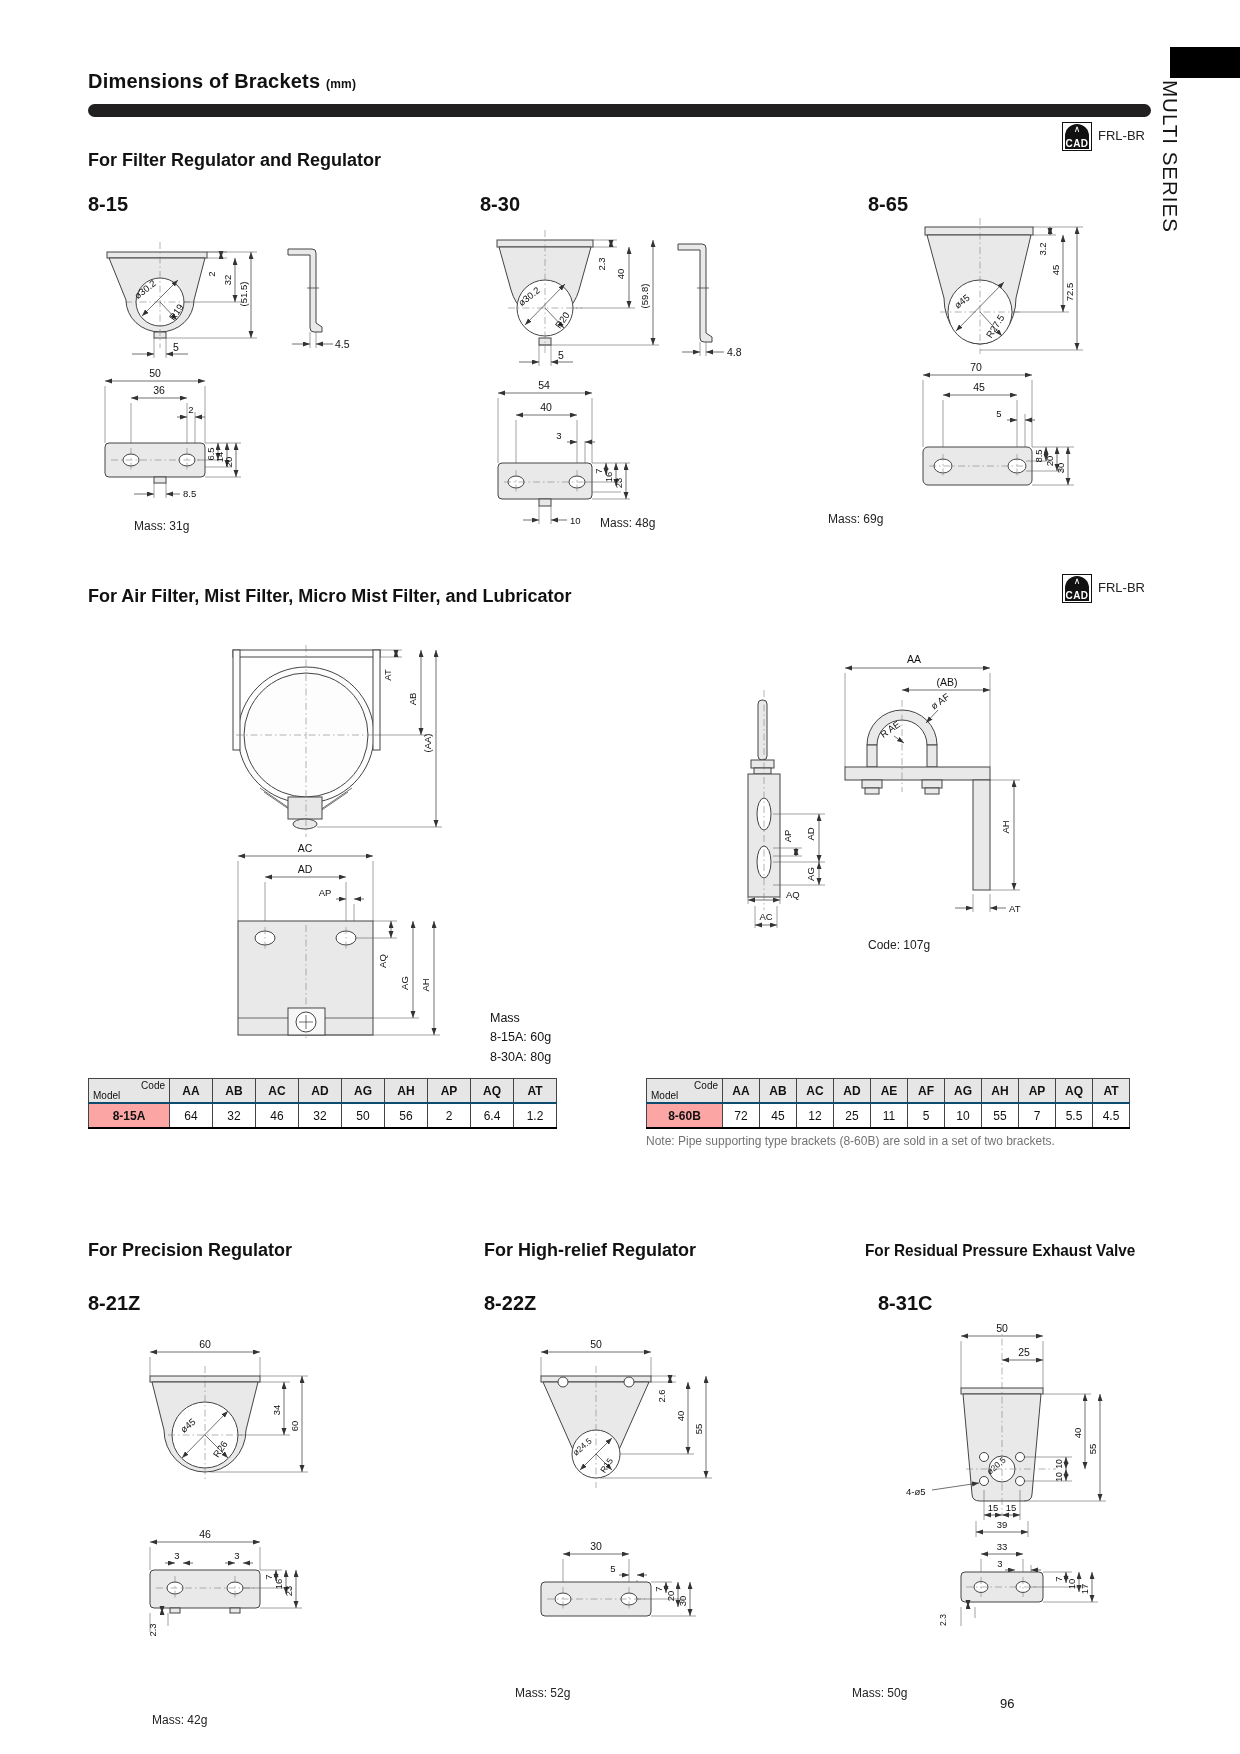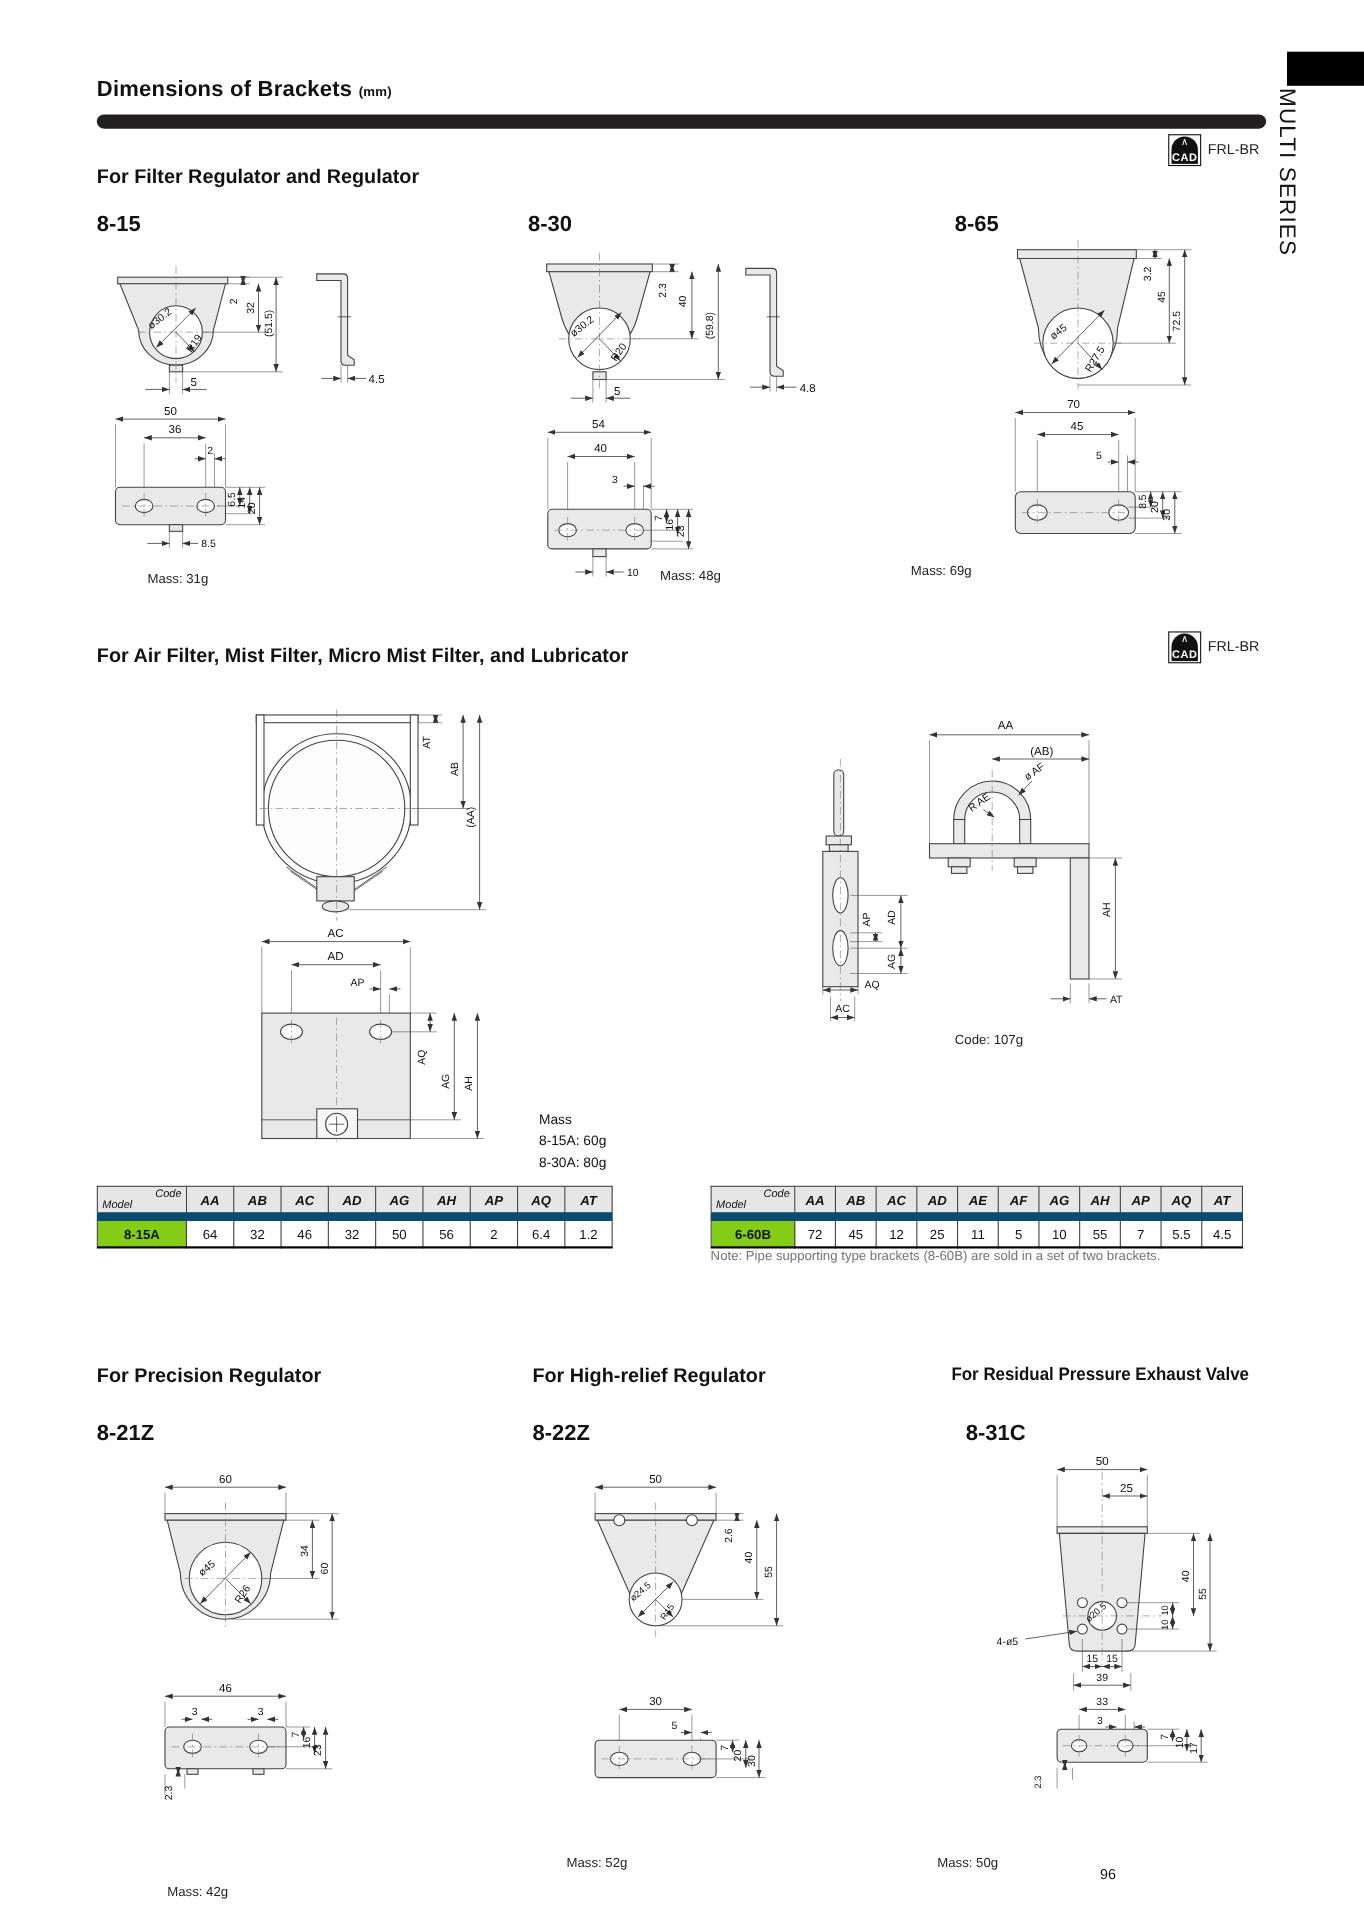--- a/index.html
+++ b/index.html
@@ -17,22 +17,22 @@
   .sidetab{background:#000;}
   .sidetext{writing-mode:vertical-rl;font-size:20.5px;letter-spacing:1px;color:#151515;white-space:nowrap;}
   .frlbr{font-size:13px;color:#222;}
   .cad{width:30px;height:29px;background:#fff;border:1.5px solid #111;box-sizing:border-box;}
   .cad-dome{position:absolute;left:2px;right:2px;top:1px;height:15px;background:#111;border-radius:13px 13px 0 0;}
   .cad-caret{position:absolute;top:1px;left:50%;transform:translateX(-50%);color:#fff;font-size:9px;line-height:10px;}
   .cad-lbl{position:absolute;left:2px;right:2px;bottom:1px;background:#111;color:#fff;font-size:10px;font-weight:bold;text-align:center;line-height:11px;letter-spacing:.5px;}
   table.spec{border-collapse:collapse;font-size:12px;}
   table.spec th,table.spec td{border:1px solid #444;text-align:center;padding:0;height:23px;}
   table.spec th{background:#e6e6e6;font-weight:bold;}
-  table.spec td.model{background:#84cc16;font-weight:bold;}
-  table.spec tr.hdr{border-bottom:8px solid #0c4a6e;font-style:italic;}
+  table.spec td.model{background:#fca5a5;font-weight:bold;}
+  table.spec tr.hdr{border-bottom:2px solid #0c4a6e;}
   table.spec{border-bottom:2px solid #000;border-top:1px solid #444;}
   th.corner{position:relative;width:80px;padding:0;background:#e6e6e6;
     background-image:linear-gradient(to bottom right,transparent 48.5%,#555 48.5%,#555 51.5%,transparent 51.5%);}
   th.corner .c1{position:absolute;top:1px;right:4px;font-size:10px;font-weight:normal;}
   th.corner .c2{position:absolute;bottom:1px;left:4px;font-size:10px;font-weight:normal;}
   .note{font-size:12px;color:#737373;}
   svg{overflow:visible;}
   svg .part{fill:#e9e9e9;stroke:#444;stroke-width:1;}
   svg .part2{fill:#f6f6f6;stroke:#444;stroke-width:1;}
   svg .hole{fill:#fff;stroke:#444;stroke-width:1;}
@@ -489,21 +489,21 @@
     <th style="width:36px">AD</th>
     <th style="width:36px">AE</th>
     <th style="width:36px">AF</th>
     <th style="width:36px">AG</th>
     <th style="width:36px">AH</th>
     <th style="width:36px">AP</th>
     <th style="width:36px">AQ</th>
     <th style="width:36px">AT</th>
   </tr>
   <tr>
-    <td class="model">6-60B</td>
+    <td class="model">8-60B</td>
     <td>72</td>
     <td>45</td>
     <td>12</td>
     <td>25</td>
     <td>11</td>
     <td>5</td>
     <td>10</td>
     <td>55</td>
     <td>7</td>
     <td>5.5</td>

